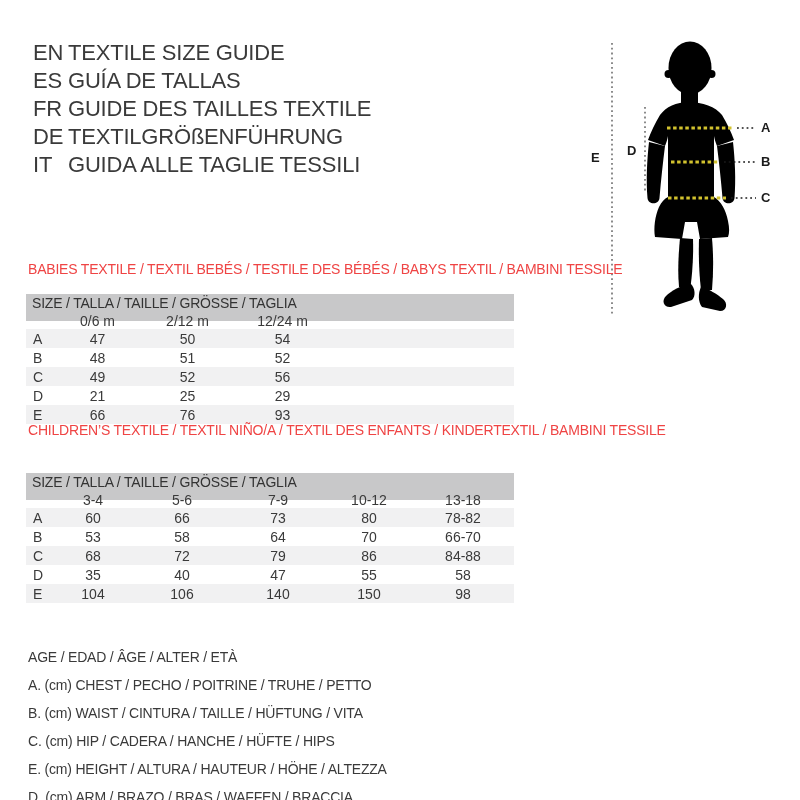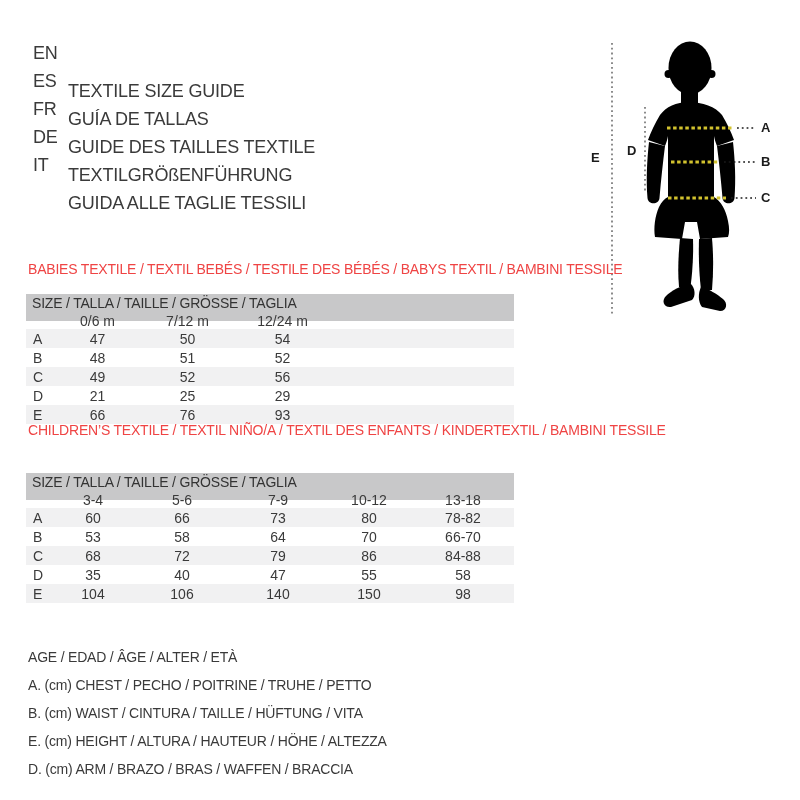--- a/index.html
+++ b/index.html
@@ -1,23 +1,23 @@
 <!DOCTYPE html>
 <html><head>
 <meta charset="utf-8">
 <style>
   html,body{margin:0;padding:0;background:#ffffff;}
   .page{position:relative;width:800px;height:800px;background:#ffffff;overflow:hidden;
         font-family:"Liberation Sans", sans-serif;color:#3a3a3a;}
 
   
   .languages{position:absolute;left:33px;top:39px;}
-  .lang-row{display:flex;height:28px;line-height:28px;font-size:18px;letter-spacing:-0.2px;color:#3a3a3a;}
+  .lang-row{display:flex;height:28px;line-height:28px;font-size:22px;letter-spacing:-0.2px;color:#3a3a3a;}
   .lang-code{width:35px;flex:0 0 35px;}
-  .lang-title{white-space:nowrap;margin-top:38px;}
+  .lang-title{white-space:nowrap;}
 
   
   .figure{position:absolute;left:585px;top:28px;width:200px;height:300px;}
   .figure svg{display:block;}
   .measure-label{font-family:"Liberation Sans",sans-serif;font-size:13px;font-weight:bold;fill:#1b1b1b;}
 
   
   .section-title{position:absolute;left:28px;font-size:14px;letter-spacing:-0.2px;color:#ef4444;white-space:nowrap;}
   .title-babies{top:261px;}
   .title-children{top:422px;}
@@ -111,21 +111,21 @@
       <text class="measure-label" x="6" y="134">E</text>
     </svg>
   </div>
 
   <div class="section-title title-babies">BABIES TEXTILE / TEXTIL BEBÉS / TESTILE DES BÉBÉS / BABYS TEXTIL / BAMBINI TESSILE</div>
   <div class="size-bar bar-babies">SIZE / TALLA / TAILLE / GRÖSSE / TAGLIA</div>
   <div class="tbl tbl-babies">
     <div class="t-row hdr">
       <span class="lbl"></span>
       <span class="c">0/6 m</span>
-      <span class="c">7/12 m</span>
+      <span class="c">2/12 m</span>
       <span class="c">12/24 m</span>
       <span></span>
     </div>
     <div class="t-row odd">
       <span class="lbl">A</span>
       <span class="c">47</span>
       <span class="c">50</span>
       <span class="c">54</span>
       <span></span>
     </div>
@@ -215,17 +215,18 @@
       <span class="c">150</span>
       <span class="c">98</span>
       <span></span>
     </div>
   </div>
 
   <div class="legend">
     <div class="legend-line">AGE / EDAD / ÂGE / ALTER / ETÀ</div>
     <div class="legend-line">A. (cm) CHEST / PECHO / POITRINE / TRUHE / PETTO</div>
     <div class="legend-line">B. (cm) WAIST / CINTURA / TAILLE / HÜFTUNG / VITA</div>
+    <div class="legend-line">C. (cm) HIP / CADERA / HANCHE / HÜFTE / HIPS</div>
     <div class="legend-line">E. (cm) HEIGHT / ALTURA / HAUTEUR / HÖHE / ALTEZZA</div>
     <div class="legend-line">D. (cm) ARM / BRAZO / BRAS / WAFFEN / BRACCIA</div>
   </div>
 
 </div>
 
 </body></html>

